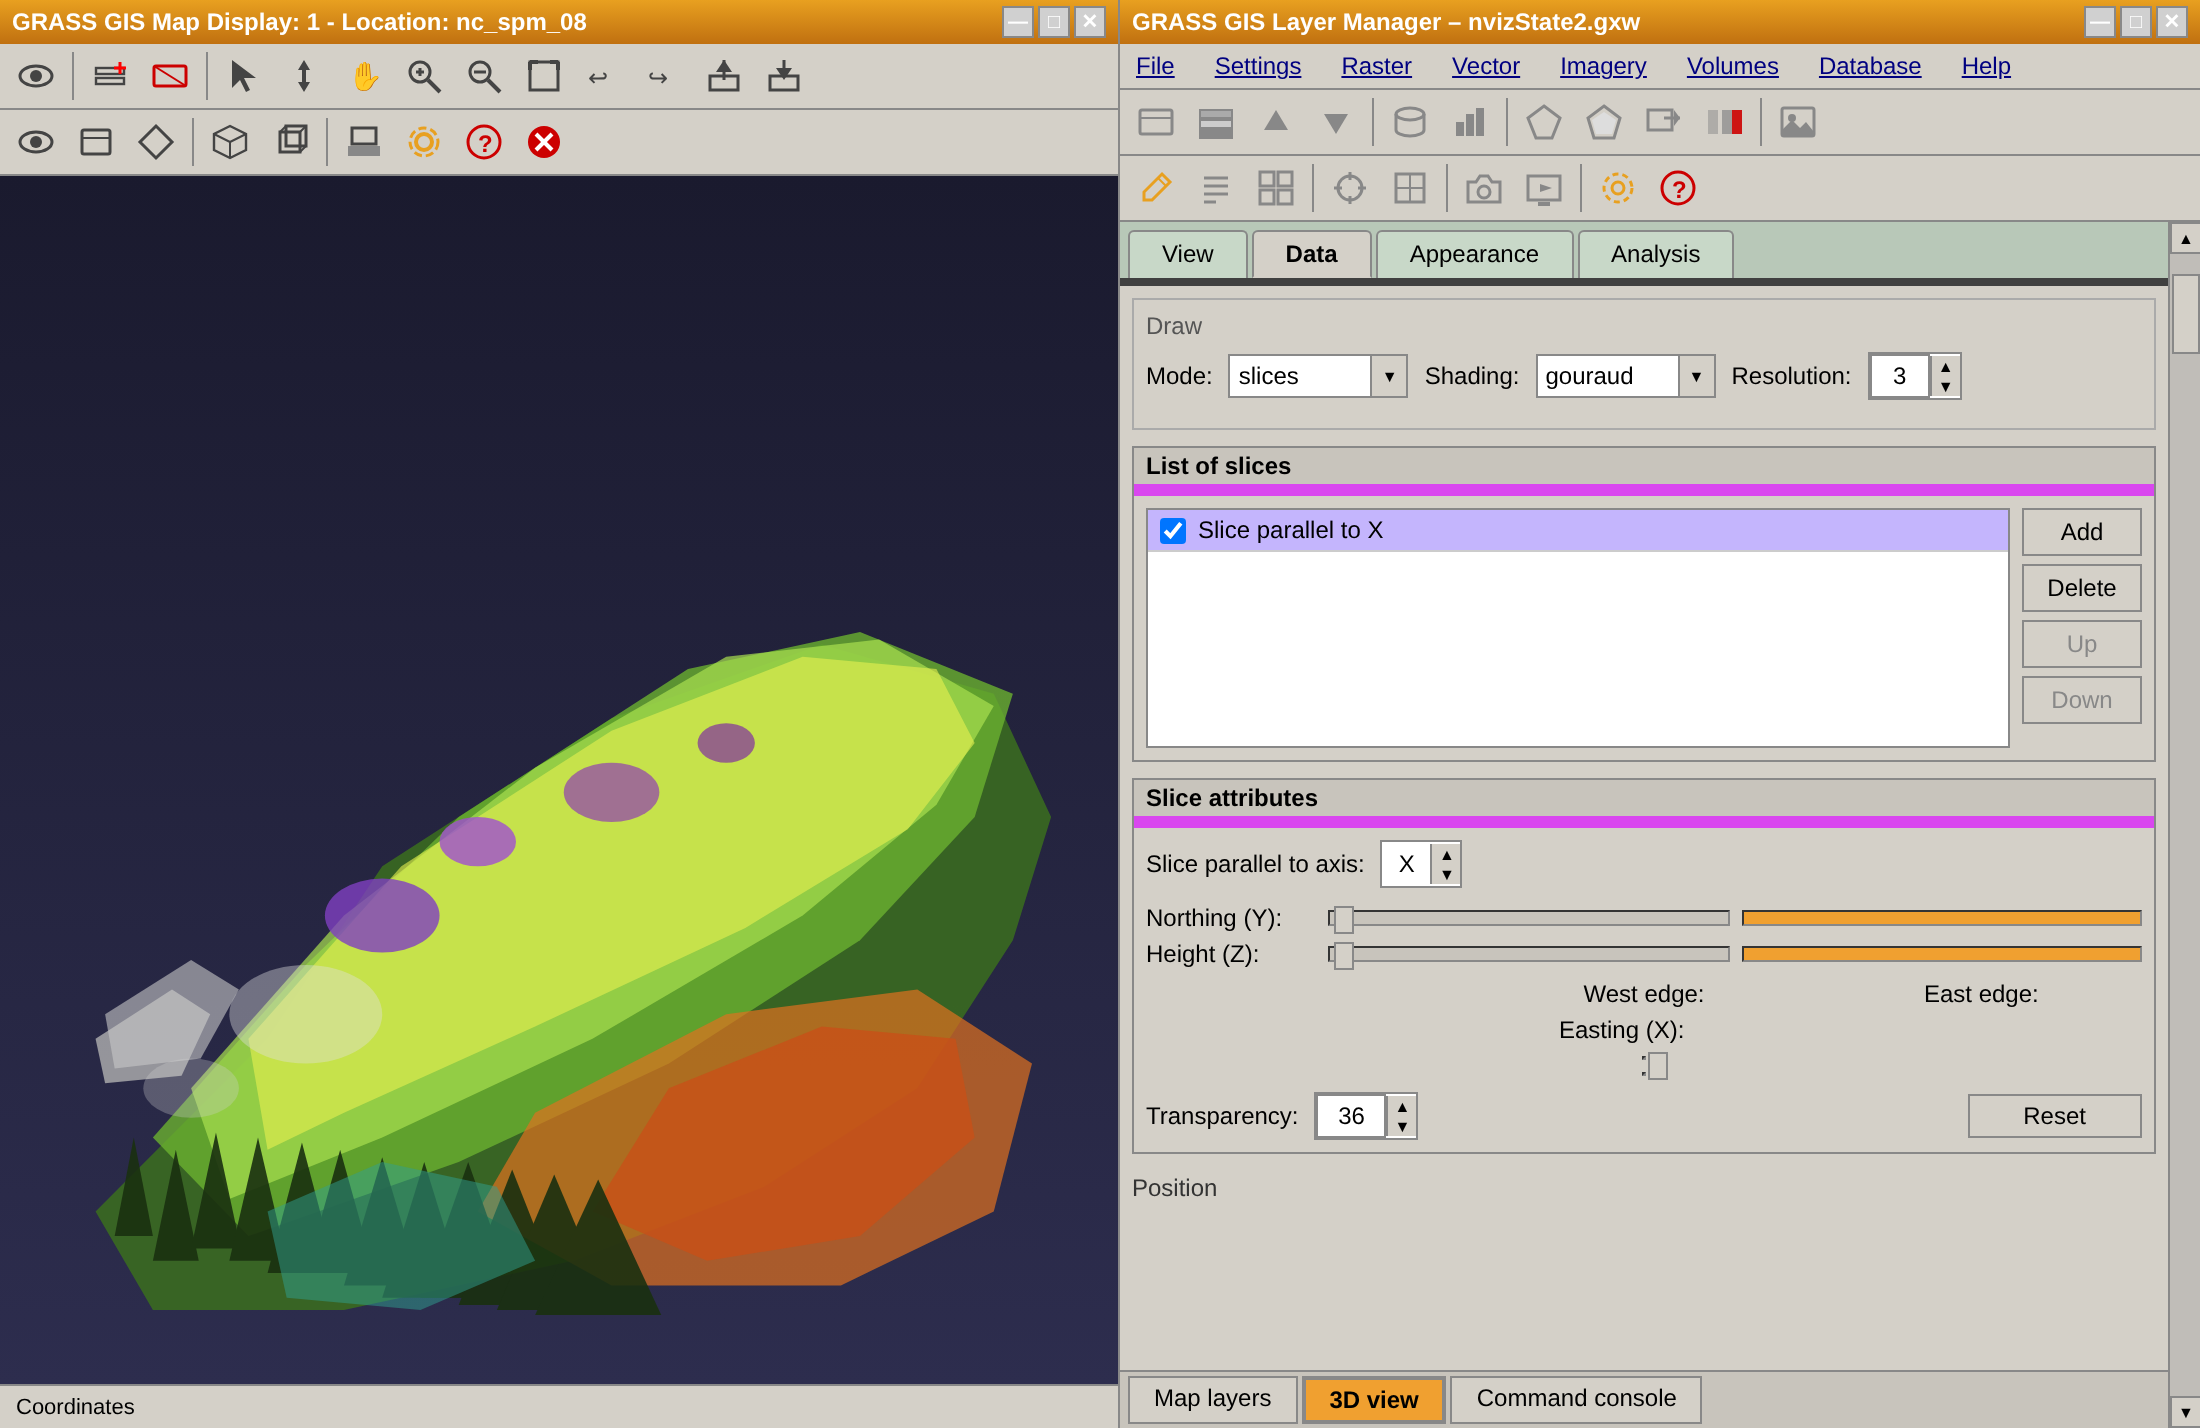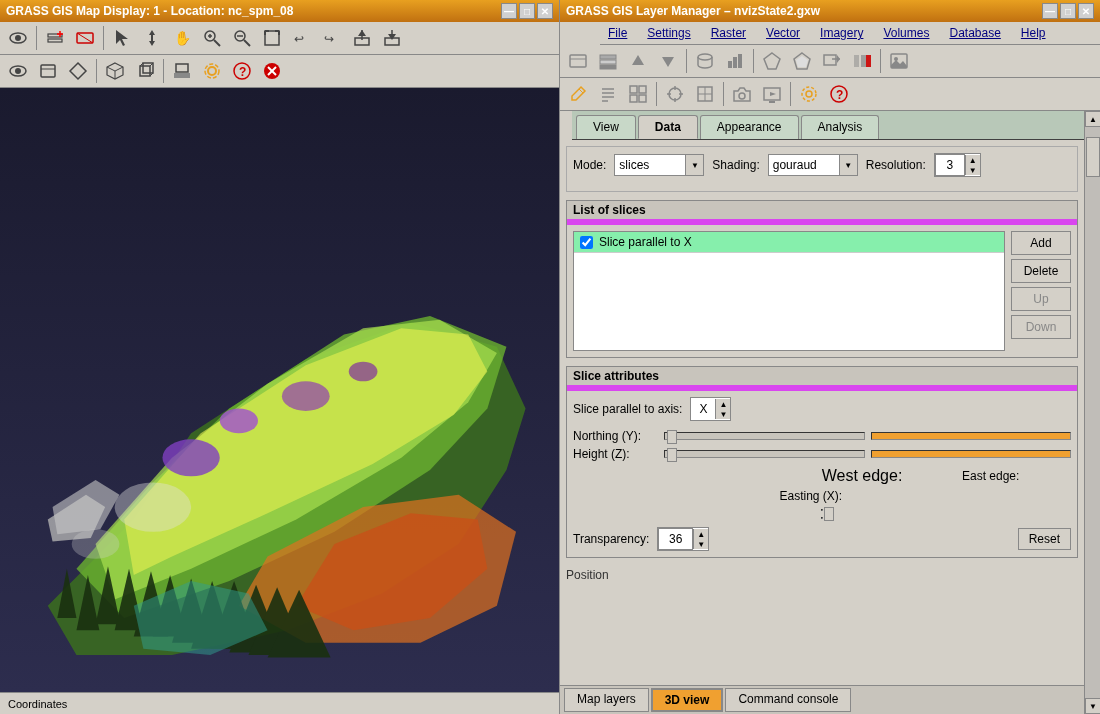--- a/index.html
+++ b/index.html
@@ -82,21 +82,20 @@
       background: #d4d0c8;
     }
 
     .right-menubar {
       background: #d4d0c8;
       border-bottom: 1px solid #888;
       display: flex;
       align-items: flex-start;
       padding: 2px 4px;
       gap: 12px;
-      margin-left: 40px;
     }
     .menu-item {
       font-size: 12px;
       cursor: pointer;
       padding: 2px 4px;
       text-decoration: underline;
       color: #000080;
     }
 
     .right-toolbar {
@@ -114,24 +113,23 @@
       display: flex;
       align-items: center;
       padding: 2px 4px;
       gap: 2px;
     }
 
     
     .tab-bar {
       display: flex;
       background: #b8c8b8;
-      border-bottom: 1px solid #404040;
+      border-bottom: 4px solid #404040;
       padding-top: 4px;
       padding-left: 4px;
-      margin-left: 12px;
     }
     .tab {
       padding: 4px 16px;
       font-size: 12px;
       border: 1px solid #888;
       border-bottom: none;
       cursor: pointer;
       background: #c8d8c8;
       margin-right: 2px;
       border-radius: 3px 3px 0 0;
@@ -208,21 +206,21 @@
       flex: 1;
       background: #fff;
       border: 1px solid #888;
       min-height: 120px;
       overflow-y: auto;
     }
     .slice-item {
       display: flex;
       align-items: center;
       padding: 3px 6px;
-      background: #86efac;
+      background: #c4b5fd;
       border-bottom: 1px solid #ccc;
       font-size: 12px;
     }
     .slice-item input[type="checkbox"] { margin-right: 6px; }
     .slice-buttons {
       display: flex;
       flex-direction: column;
       gap: 4px;
     }
     .action-btn {
@@ -323,21 +321,21 @@
     .combo-arrow {
       width: 18px;
       height: 100%;
       background: #d4d0c8;
       border-left: 1px solid #888;
       display: flex; align-items: center; justify-content: center;
       font-size: 8px;
       cursor: pointer;
     }
     .reset-btn {
-      padding: 2px 10px;
+      padding: 2px 27px;
       font-size: 12px;
       background: #d4d0c8;
       border: 1px solid #888;
       cursor: pointer;
       height: 22px;
     }
 
     
     .terrain-svg {
       position: absolute;
@@ -740,20 +738,21 @@
         <div class="tab-bar">
           <div class="tab">View</div>
           <div class="tab active">Data</div>
           <div class="tab">Appearance</div>
           <div class="tab">Analysis</div>
         </div>
 
         <div class="panel-content">
 
           <div style="border: 1px solid #aaa; padding: 6px; margin-bottom: 8px;">
+            <div style="font-size:12px; color:#555; margin-bottom:6px;">Draw</div>
             <div class="draw-row">
               <span class="field-label">Mode:</span>
               <div class="combo-box" style="width:90px;">
                 <span class="combo-val">slices</span>
                 <div class="combo-arrow">▼</div>
               </div>
               <span class="field-label">Shading:</span>
               <div class="combo-box" style="width:90px;">
                 <span class="combo-val">gouraud</span>
                 <div class="combo-arrow">▼</div>
@@ -816,21 +815,21 @@
               <div style="display:flex; align-items:center; gap:6px; margin-bottom:6px;">
                 <span style="min-width:85px; font-size:12px;">Height (Z):</span>
                 <div style="flex:1; height:8px; background:#c8c4bc; border:1px inset #888; position:relative;">
                   <div style="position:absolute;left:2px;top:-3px;width:10px;height:14px;background:#d4d0c8;border:1px solid #888;"></div>
                 </div>
                 <div style="flex:1; height:8px; background:#f0a030; border:1px inset #888;"></div>
               </div>
 
               <div style="display:flex; gap:8px; align-items:center; margin-bottom:4px;">
                 <div style="flex:1;"></div>
-                <div style="flex:1; text-align:right; font-size:16px;">West edge:</div>
+                <div style="flex:1; text-align:center; font-size:12px;">West edge:</div>
                 <div style="flex:1; text-align:center; font-size:12px;">East edge:</div>
               </div>
 
               <div style="display:flex; align-items:center; gap:6px; margin-bottom:8px;flex-direction:column;">
                 <span style="min-width:85px; font-size:12px;">Easting (X):</span>
                 <div style="flex:1; height:8px; background:#c8c4bc; border:1px inset #888; position:relative;">
                   <div style="position:absolute;left:2px;top:-3px;width:10px;height:14px;background:#d4d0c8;border:1px solid #888;"></div>
                 </div>
                 <div style="flex:1; height:8px; background:#f0a030; border:1px inset #888;"></div>
               </div>

